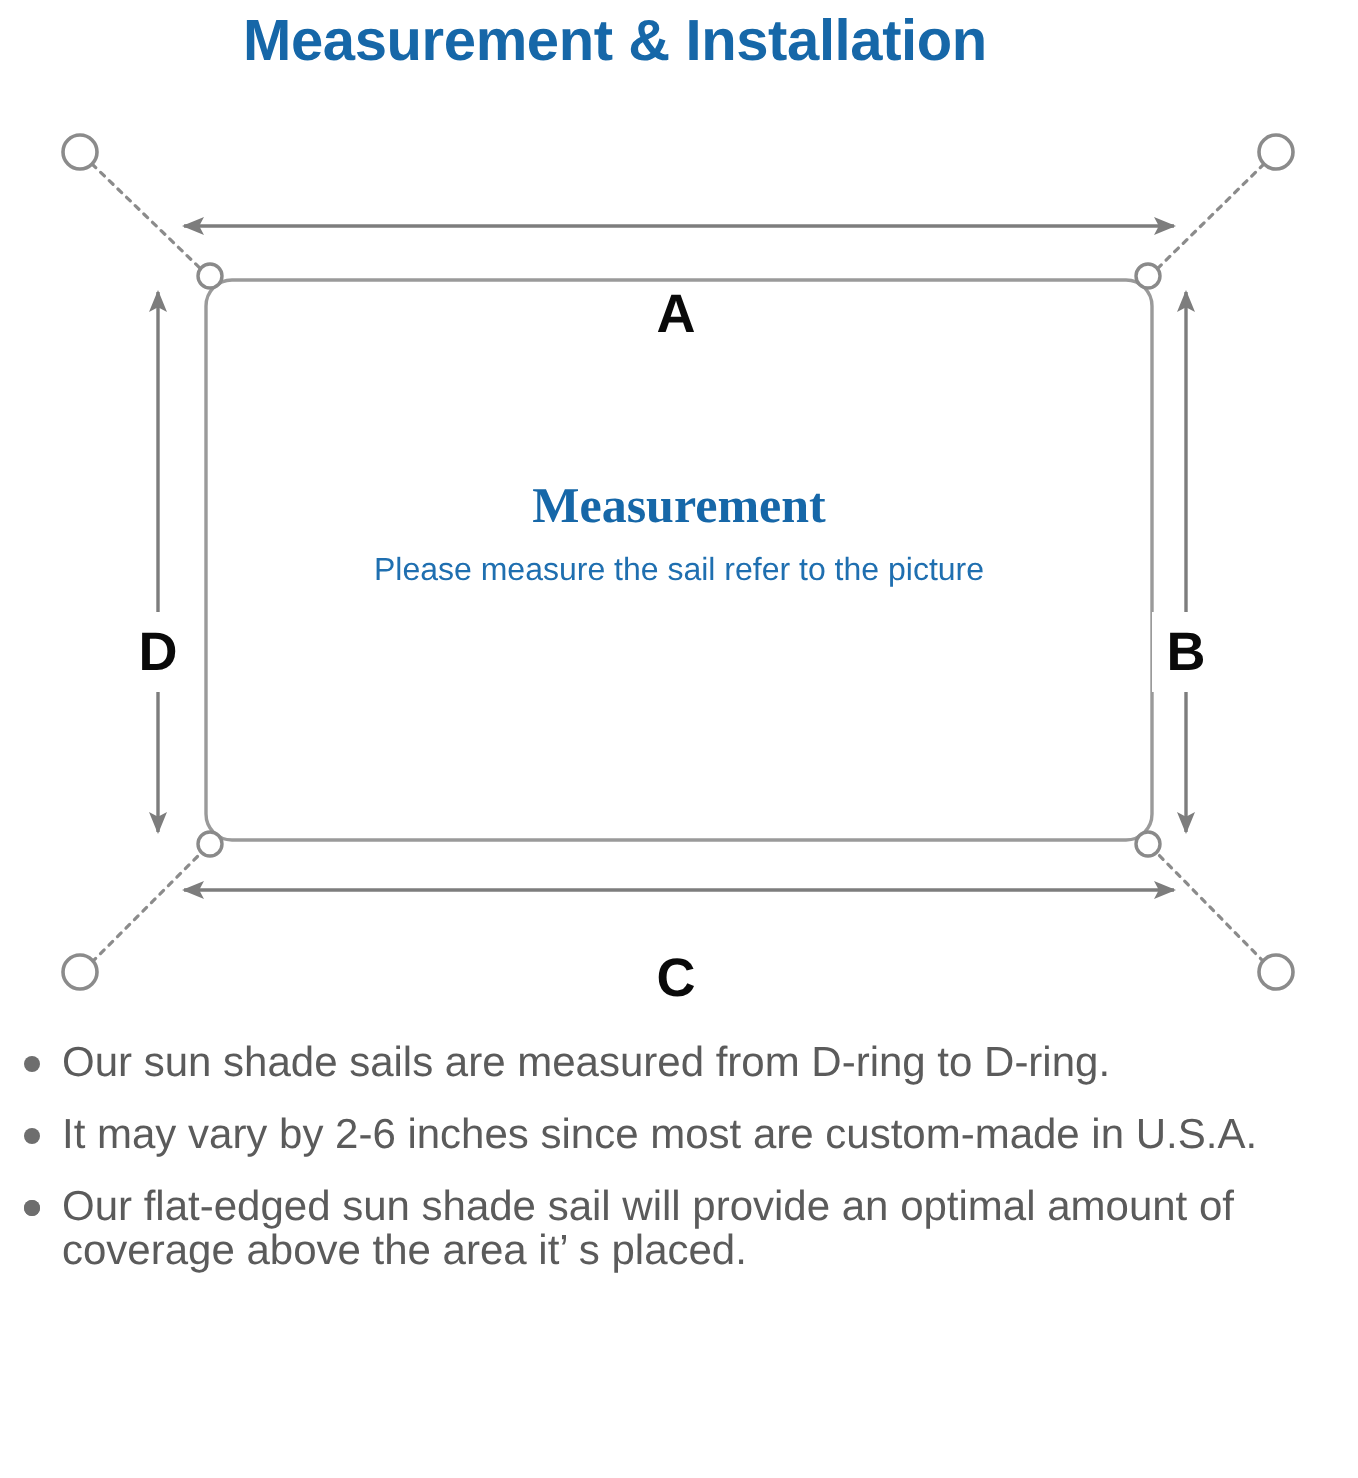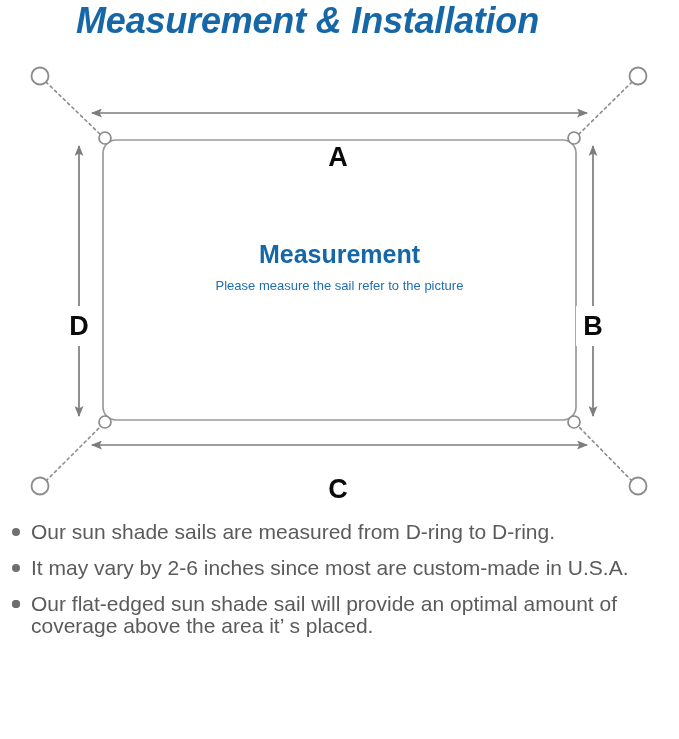--- a/index.html
+++ b/index.html
@@ -15,28 +15,27 @@
     overflow: hidden;
     -webkit-font-smoothing: antialiased;
   }
 
   #page-title {
     position: absolute;
     left: 0;
     top: 0;
     width: 615px;
     text-align: center;
-    font-size: 36px;
+    font-size: 29px;
     font-weight: bold;
     color: #1667a8;
     letter-spacing: -0.2px;
     line-height: 38px;
     padding-top: 2px;
     font-family: "Liberation Sans", sans-serif;
-    font-style: italic;
   }
 
   #diagram {
     position: absolute;
     left: 0;
     top: 44px;
     width: 679px;
     height: 470px;
   }
 
@@ -47,24 +46,24 @@
     top: 195px;
     width: 473px;
     text-align: center;
     pointer-events: none;
   }
   #center-title {
     font-size: 25px;
     font-weight: bold;
     color: #1667a8;
     line-height: 30px;
-    font-family: Liberation Sans, sans-serif;
+    font-family: Liberation Serif, serif;
   }
   #center-sub {
-    font-size: 13px;
+    font-size: 16px;
     color: #1f6fb0;
     line-height: 22px;
     margin-top: 6px;
     font-family: "Liberation Sans", sans-serif;
   }
 
   
   .dim-letter {
     position: absolute;
     font-size: 27px;

